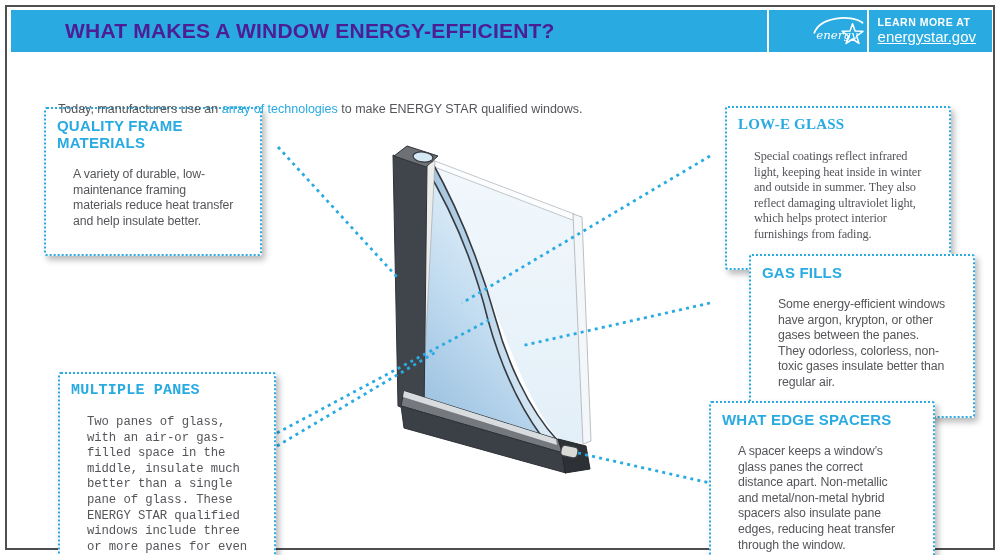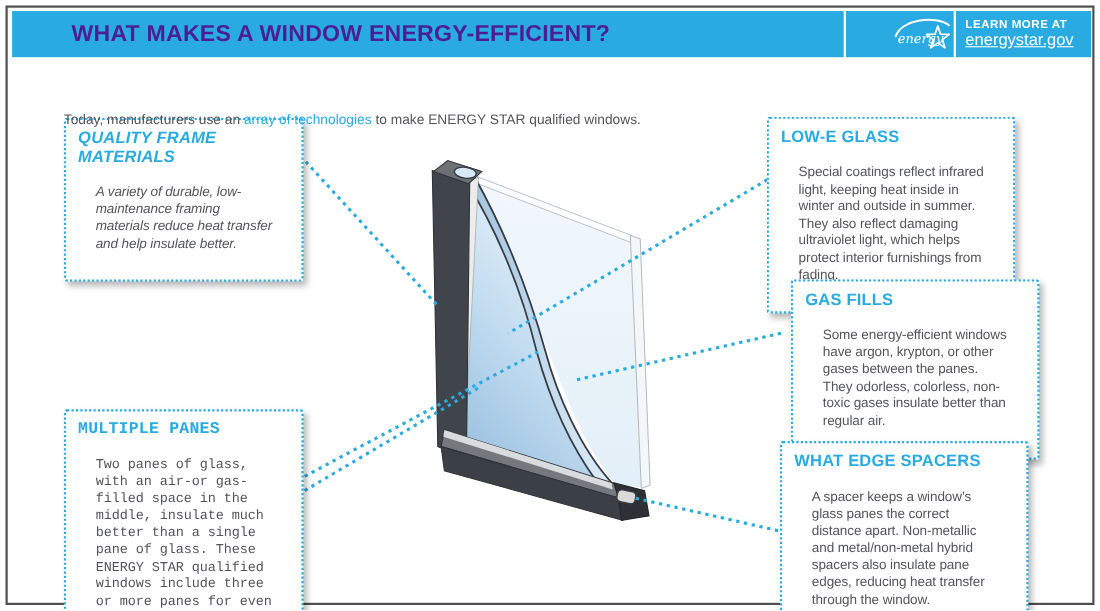--- a/index.html
+++ b/index.html
@@ -16,24 +16,24 @@
   .learn .l1{font-size:10.5px;font-weight:bold;letter-spacing:.5px;}
   .learn .l2{font-size:15px;text-decoration:underline;}
   
   .intro{position:absolute;left:58px;top:63px;font-size:12.5px;color:#55565a;z-index:3;margin-top:39px;}
   .intro .link{color:#29abe2;cursor:pointer;}
   
   .callout{position:absolute;background:#fff;border:2px dotted #29abe2;border-radius:3px;
            box-shadow:3px 4px 6px rgba(0,0,0,.28);padding:8px 10px 9px 11px;z-index:2;box-sizing:border-box;}
   .callout h3{margin:0 0 4px 0;color:#29abe2;font-size:15px;font-weight:bold;letter-spacing:.2px;}
   .callout p{margin:16px;color:#55565a;font-size:12.3px;line-height:1.27;letter-spacing:-.1px;}
-  .box-qfm {left:58px; top:107px; width:218px; min-height:82px;font-style:italic;}
+  .box-qfm {left:44px; top:107px; width:218px; min-height:82px;}
   .box-mp  {left:58px; top:372px; width:218px; min-height:143px;font-family:Liberation Mono, monospace;}
-  .box-lowe{left:697px;top:106px; width:226px; min-height:117px;}
-  .box-gas {left:719px;top:254px; width:226px; min-height:114px;}
+  .box-lowe{left:725px;top:106px; width:226px; min-height:117px;font-family:Liberation Serif, serif;}
+  .box-gas {left:749px;top:254px; width:226px; min-height:114px;}
   .box-warm{left:709px;top:401px; width:226px; min-height:115px;}
   
   .art{position:absolute;left:0;top:0;width:1000px;height:555px;z-index:1;}
 </style>
 </head>
 <body>
 
 <div id="stage">
 
   <div class="outer-border"></div>

